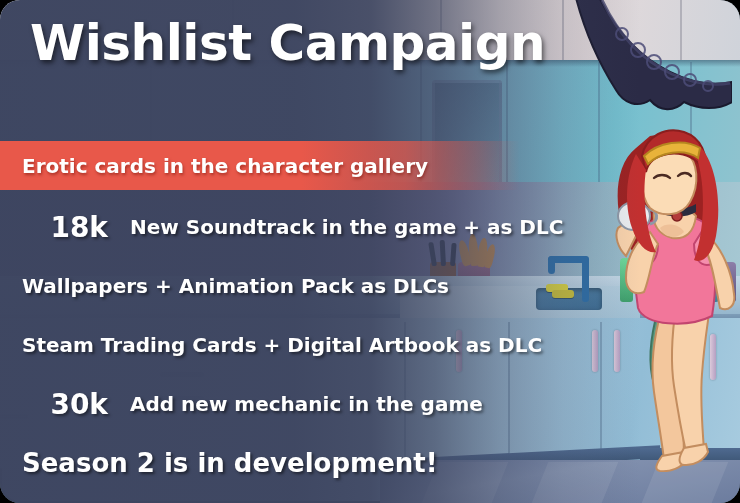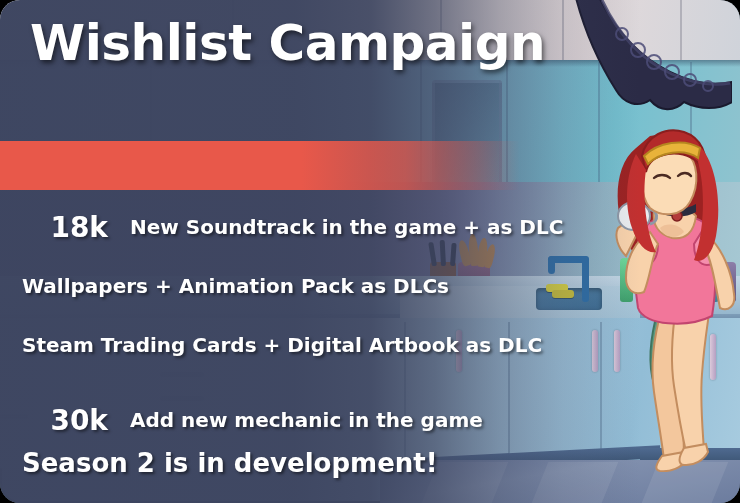--- a/index.html
+++ b/index.html
@@ -263,36 +263,37 @@
 
   <div class="scrim"></div>
 
   <div class="content">
 
     <div id="title">Wishlist Campaign</div>
 
     <div class="hl"></div>
 
     <div class="row hi" style="top:141px">
+      <div class="desc">Erotic cards in the character gallery</div>
     </div>
 
     <div class="row" style="top:202px">
       <div class="amt">18k</div>
       <div class="desc">New Soundtrack in the game + as DLC</div>
     </div>
 
     <div class="row" style="top:261px">
       <div class="desc">Wallpapers + Animation Pack as DLCs</div>
     </div>
 
     <div class="row" style="top:320px">
       <div class="desc">Steam Trading Cards + Digital Artbook as DLC</div>
     </div>
 
-    <div class="row" style="top:395px">
+    <div class="row" style="top:379px">
       <div class="amt">30k</div>
       <div class="desc">Add new mechanic in the game</div>
     </div>
 
     <div class="row big" style="top:438px">
       <div class="desc">Season 2 is in development!</div>
     </div>
 
   </div>
 </div>

